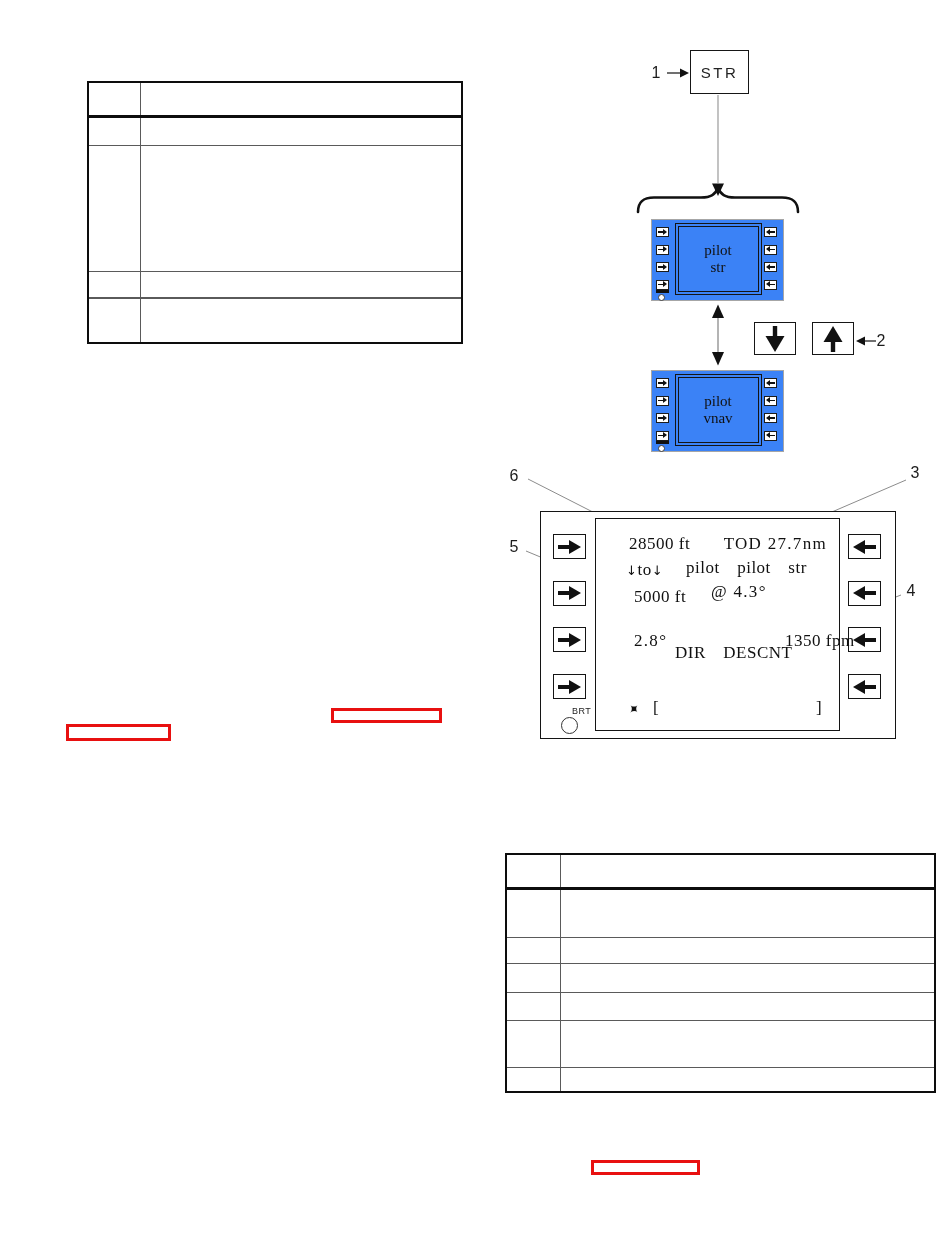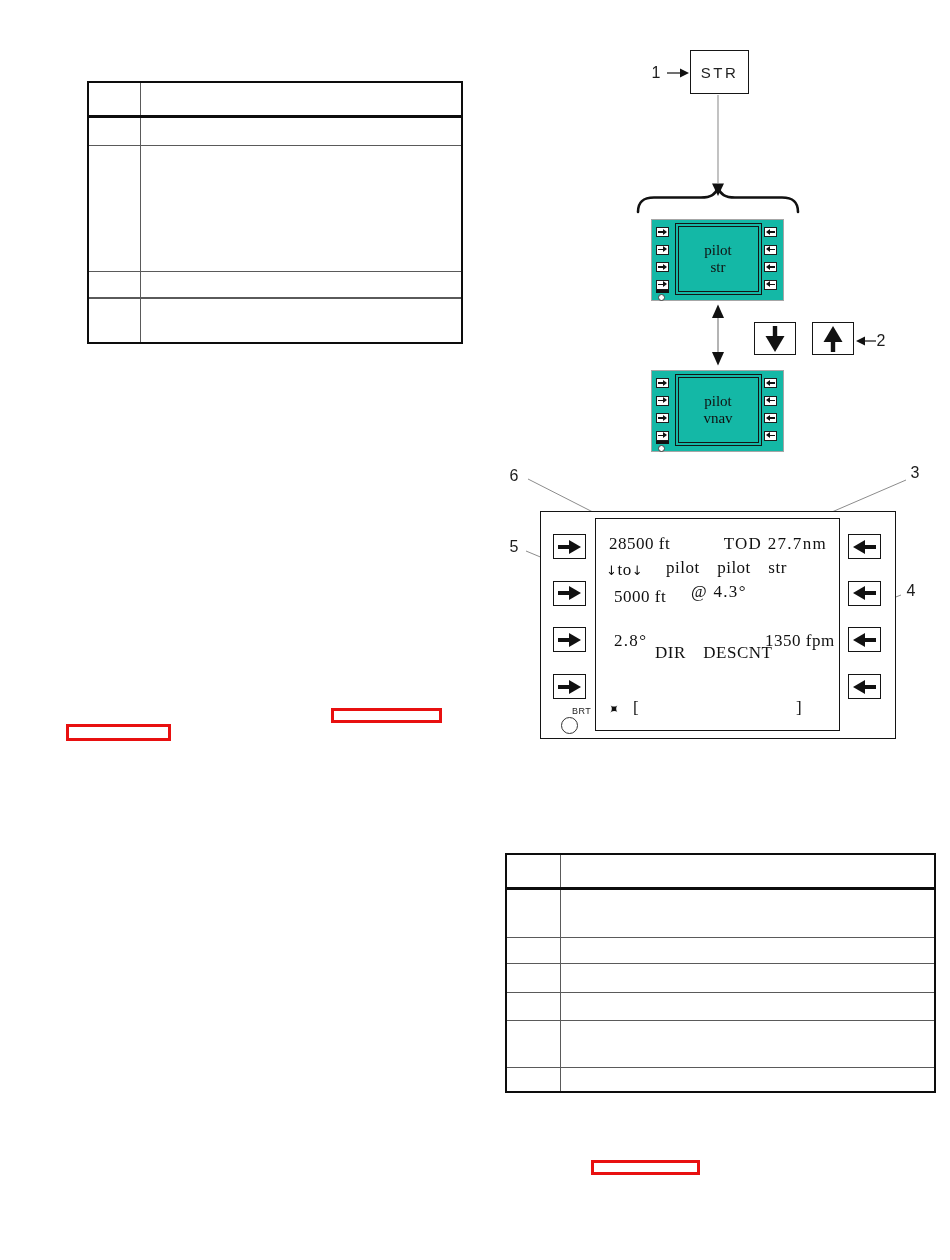--- a/index.html
+++ b/index.html
@@ -18,21 +18,21 @@
   
   .lbl{position:absolute;transform:translate(-50%,-50%);
        font-family:"Liberation Sans",sans-serif;font-size:16px;color:#1c1c1c;}
 
   
   .strbox{position:absolute;left:690px;top:50px;width:57px;height:42px;border:1.6px solid #161616;
           display:flex;align-items:center;justify-content:center;
           font-family:"Liberation Sans",sans-serif;font-size:15px;letter-spacing:2.5px;color:#222;}
 
   
-  .mini-cdu{position:absolute;width:131px;height:80px;border:1.4px solid #a6a6a6;background:#14b8a6;}
+  .mini-cdu{position:absolute;width:131px;height:80px;border:1.4px solid #a6a6a6;background:#3b82f6;}
   .mini-screen{position:absolute;left:22.5px;top:3px;width:87px;height:72px;border:1.4px solid #141414;padding:2px;box-sizing:border-box;}
   .mini-screen-in{width:100%;height:100%;border:1.1px solid #141414;box-sizing:border-box;
                   display:flex;flex-direction:column;align-items:center;justify-content:center;
                   font-size:15px;line-height:17px;}
   .mkey{position:absolute;width:13px;height:10px;border:1.2px solid #1c1c1c;
         display:flex;align-items:center;justify-content:center;box-sizing:border-box;background:#fff;}
   .mkey.kl{left:4px;} .mkey.kr{left:112px;}
   .mk1{top:7px;} .mk2{top:24.5px;} .mk3{top:42px;} .mk4{top:59.5px;}
   .mini-bar{position:absolute;left:4px;top:70px;width:13px;height:2.6px;background:#111;}
   .mini-knob{position:absolute;left:5.5px;top:74px;width:5.2px;height:5.2px;border:1px solid #3c3c3c;border-radius:50%;background:#fff;}
@@ -55,21 +55,21 @@
   .bk1{top:22px;} .bk2{top:68.5px;} .bk3{top:115px;} .bk4{top:162px;}
   .ba{position:relative;width:23px;height:14px;}
   .ba i{position:absolute;display:block;}
   .ba .bar{top:5px;width:12px;height:4px;background:#111;}
   .ba.r .bar{left:0;} .ba.r .head{right:0;top:0;width:0;height:0;border-left:12px solid #111;border-top:7px solid transparent;border-bottom:7px solid transparent;}
   .ba.l .bar{right:0;} .ba.l .head{left:0;top:0;width:0;height:0;border-right:12px solid #111;border-top:7px solid transparent;border-bottom:7px solid transparent;}
   .brt-lbl{position:absolute;left:19px;top:194px;font-family:"Liberation Sans",sans-serif;font-size:9px;letter-spacing:0.5px;color:#222;margin-left:12px;}
   .brt-knob{position:absolute;left:20px;top:205px;width:15px;height:15px;border:1.4px solid #333;border-radius:50%;background:#fff;}
 
   
-  .sline{position:absolute;white-space:pre;font-size:17px;letter-spacing:0.5px;color:#101010;}
+  .sline{position:absolute;white-space:pre;font-size:17px;letter-spacing:0.5px;color:#101010;margin-left:20px;}
   .sp1{letter-spacing:1.3px;}
   .toarrow{font-family:"DejaVu Sans",sans-serif;font-size:13px;}
   .acsym{display:inline-block;transform:rotate(45deg);font-family:"DejaVu Sans",sans-serif;font-size:14px;}
 
   svg{position:absolute;left:0;top:0;}
   .cline{stroke:#8c8c8c;stroke-width:1;fill:none;}
   .ahead{fill:#111;stroke:none;}
   .brace{stroke:#111;stroke-width:2.6;fill:none;stroke-linecap:round;}
 </style>
 </head>

